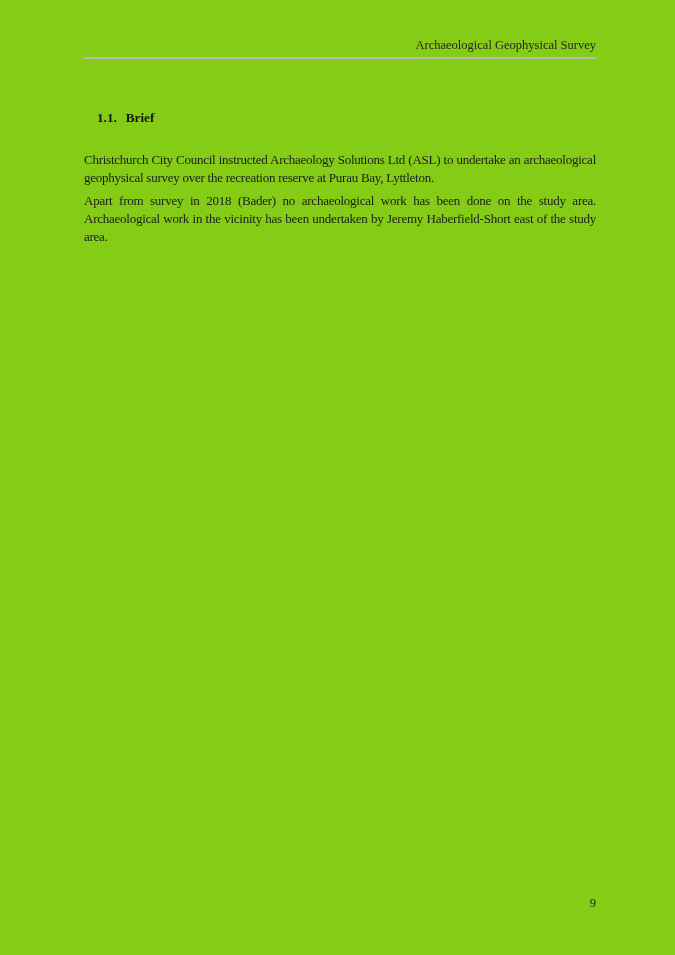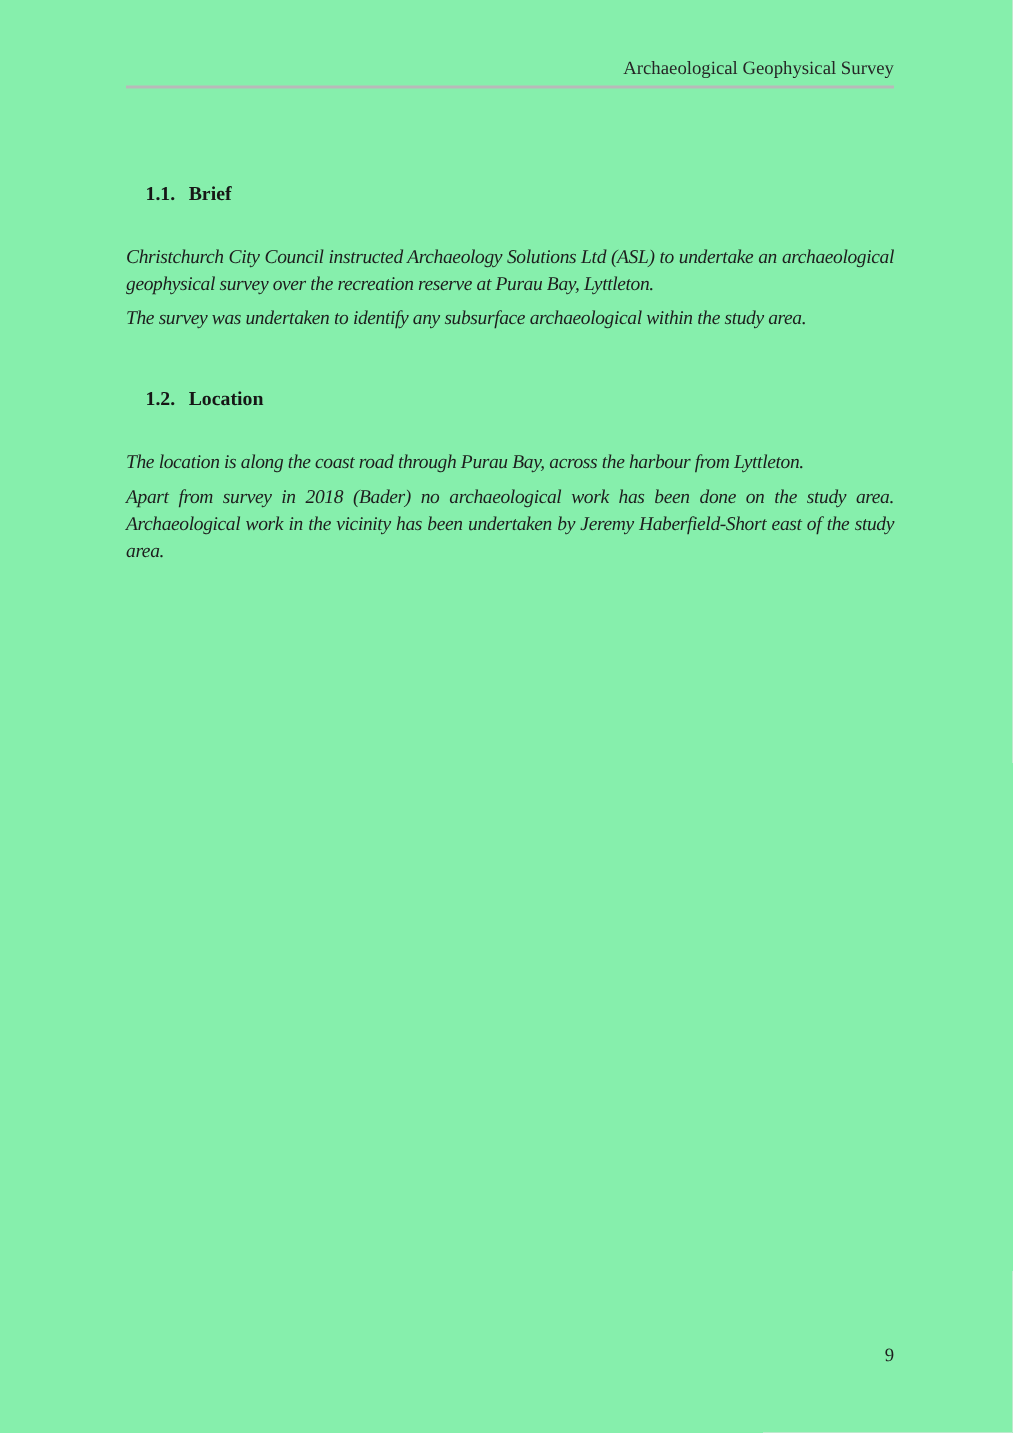--- a/index.html
+++ b/index.html
@@ -1,21 +1,21 @@
 <!DOCTYPE html>
 <html><head>
 <meta charset="utf-8">
 <style>
   html, body { margin: 0; padding: 0; background: #e8e8e8; }
   .page {
     width: 675px;
     height: 955px;
     margin: 0 auto;
     position: relative;
-    background: #86efac;
+    background: #84cc16;
     font-family: "Liberation Serif", "DejaVu Serif", serif;
     color: #1d1d1d;
     overflow: hidden;
     box-sizing: border-box;
   }
   .page-header {
     position: absolute;
     top: 38px;
     left: 84px;
     right: 79px;
@@ -28,41 +28,40 @@
   .header-rule {
     position: absolute;
     top: 57px;
     left: 84px;
     right: 79px;
     height: 0;
     border-top: 2px solid #b9b9b9;
   }
   .content {
     position: absolute;
-    top: 70px;
+    top: 59px;
     left: 84px;
     right: 79px;
   }
   .section-heading {
     font-size: 13.2px;
     font-weight: 700;
     line-height: 16px;
     margin: 37px 0 25px 13px;
     color: #161616;
   }
   .section:first-child .section-heading { margin-top: 51px; }
   .section-title { margin-left: 9px; }
   .body-text {
     font-size: 13px;
     line-height: 18px;
     letter-spacing: -0.25px;
     text-align: justify;
     margin: 0 0 5px 0;
     color: #1d1d1d;
-    font-style: italic;
   }
   .footer-pagenum {
     position: absolute;
     top: 896px;
     right: 79px;
     font-size: 12.5px;
     color: #1d1d1d;
   }
 </style>
 </head>
@@ -75,29 +74,22 @@
   </div>
   <div class="header-rule"></div>
 
   <div class="content">
 
     <div class="section">
       <div class="section-heading">
         <span class="sec-num">1.1.</span><span class="section-title">Brief</span>
       </div>
       <p class="body-text">Christchurch City Council instructed Archaeology Solutions Ltd (ASL) to undertake an archaeological geophysical survey over the recreation reserve at Purau Bay, Lyttleton.</p>
-      <p class="body-text">The survey was undertaken to identify any subsurface archaeological within the study area.</p>
     </div>
 
-    <div class="section">
-      <div class="section-heading">
-        <span class="sec-num">1.2.</span><span class="section-title">Location</span>
-      </div>
-      <p class="body-text">The location is along the coast road through Purau Bay, across the harbour from Lyttleton.</p>
-    </div>
 
     <div class="section">
       <p class="body-text">Apart from survey in 2018 (Bader) no archaeological work has been done on the study area. Archaeological work in the vicinity has been undertaken by Jeremy Haberfield-Short east of the study area.</p>
     </div>
 
   </div>
 
   <div class="footer-pagenum">9</div>
 
 </div>

